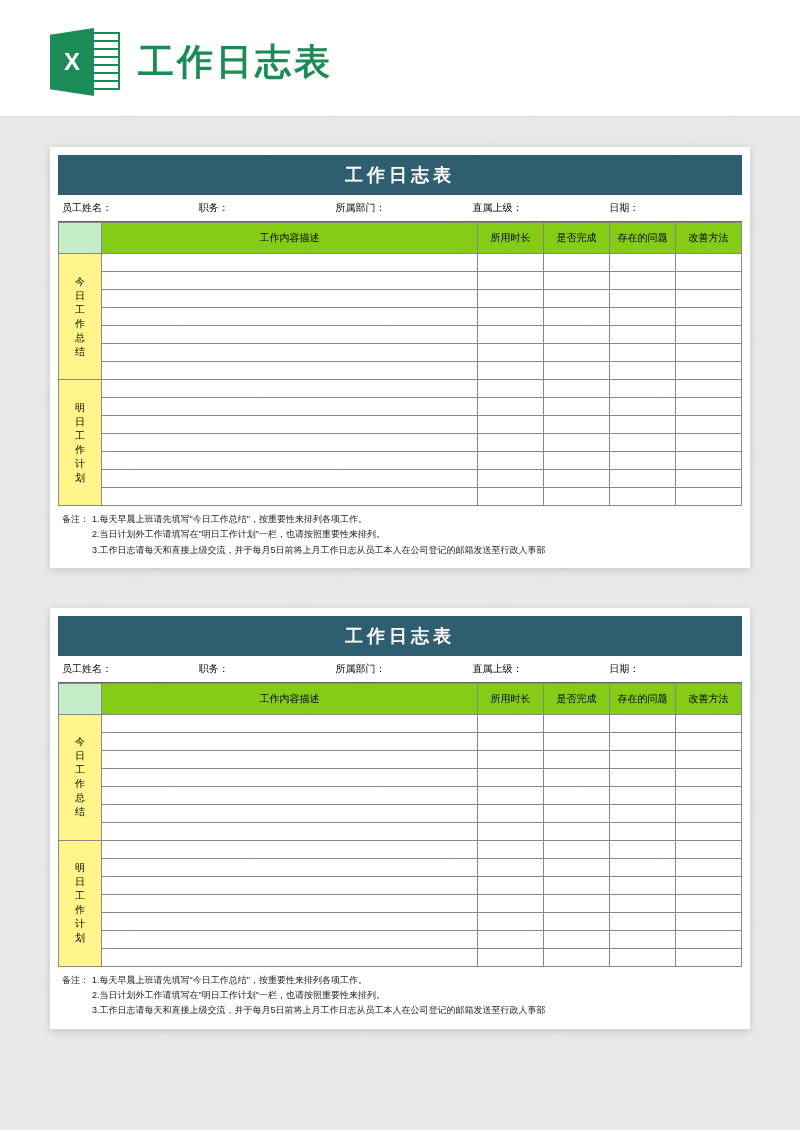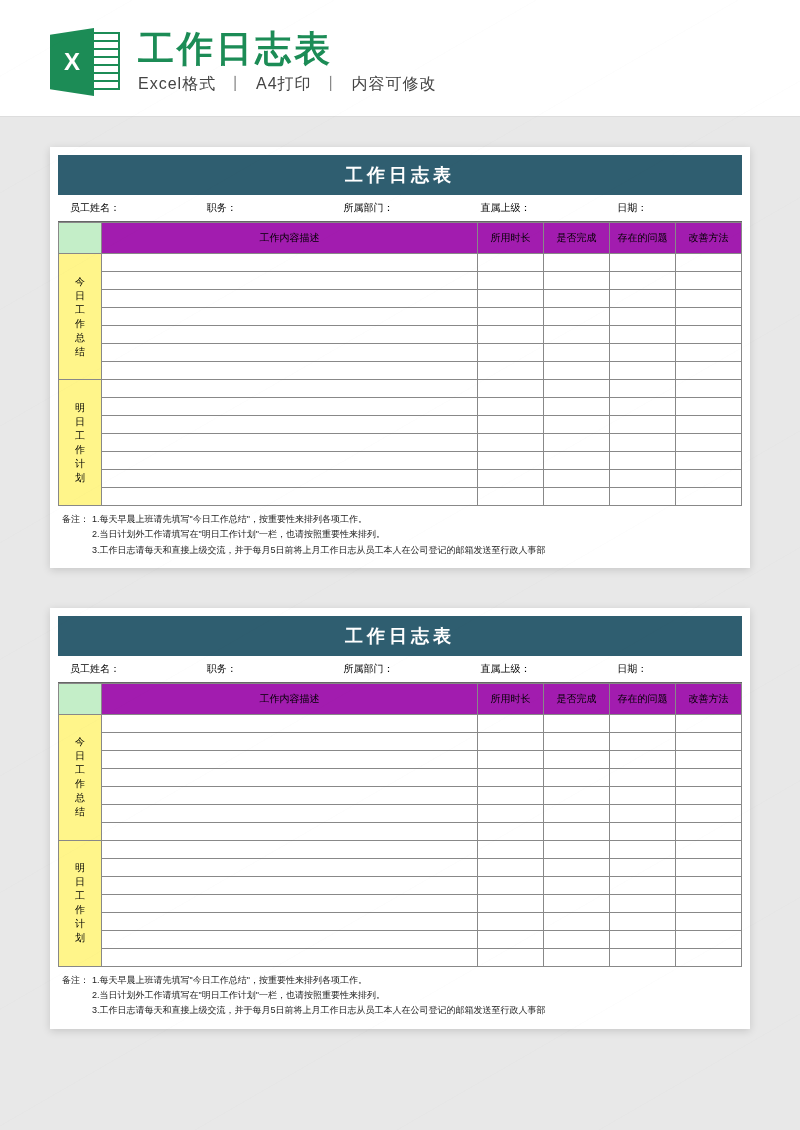--- a/index.html
+++ b/index.html
@@ -100,34 +100,33 @@
   }
   .info-row {
     display: flex;
     border-bottom: 1px solid #666;
     font-size: 10px;
   }
   .info-row .cell {
     padding: 6px 4px;
     flex: 1;
     white-space: nowrap;
-    margin-left: 8px;
   }
   table {
     width: 100%;
     border-collapse: collapse;
     font-size: 10px;
   }
   th, td {
     border: 1px solid #888;
     padding: 0;
     height: 18px;
   }
   th {
-    background: #a21caf;
+    background: #84cc16;
     font-weight: normal;
     padding: 8px 2px;
     text-align: center;
     font-size: 10px;
   }
   .side-label {
     background: #fff58a;
     text-align: center;
     writing-mode: horizontal-tb;
     font-size: 10px;
@@ -160,27 +159,20 @@
       <div class="line"></div>
         <div class="line"></div>
         <div class="line"></div>
     </div>
     <div class="front">
         <span>X</span>
       </div>
   </div>
   <div class="title-block">
     <div class="main-title">工作日志表</div>
-    <div class="sub-title">
-      <span>Excel格式</span>
-      <span class="divider">丨</span>
-      <span>A4打印</span>
-      <span class="divider">丨</span>
-      <span>内容可修改</span>
-    </div>
   </div>
 </div>
 
 <div class="sheets-area">
 
   <div class="sheet">
     <div class="sheet-title">工作日志表</div>
     <div class="info-row">
       <div class="cell">员工姓名：</div>
       <div class="cell">职务：</div>

